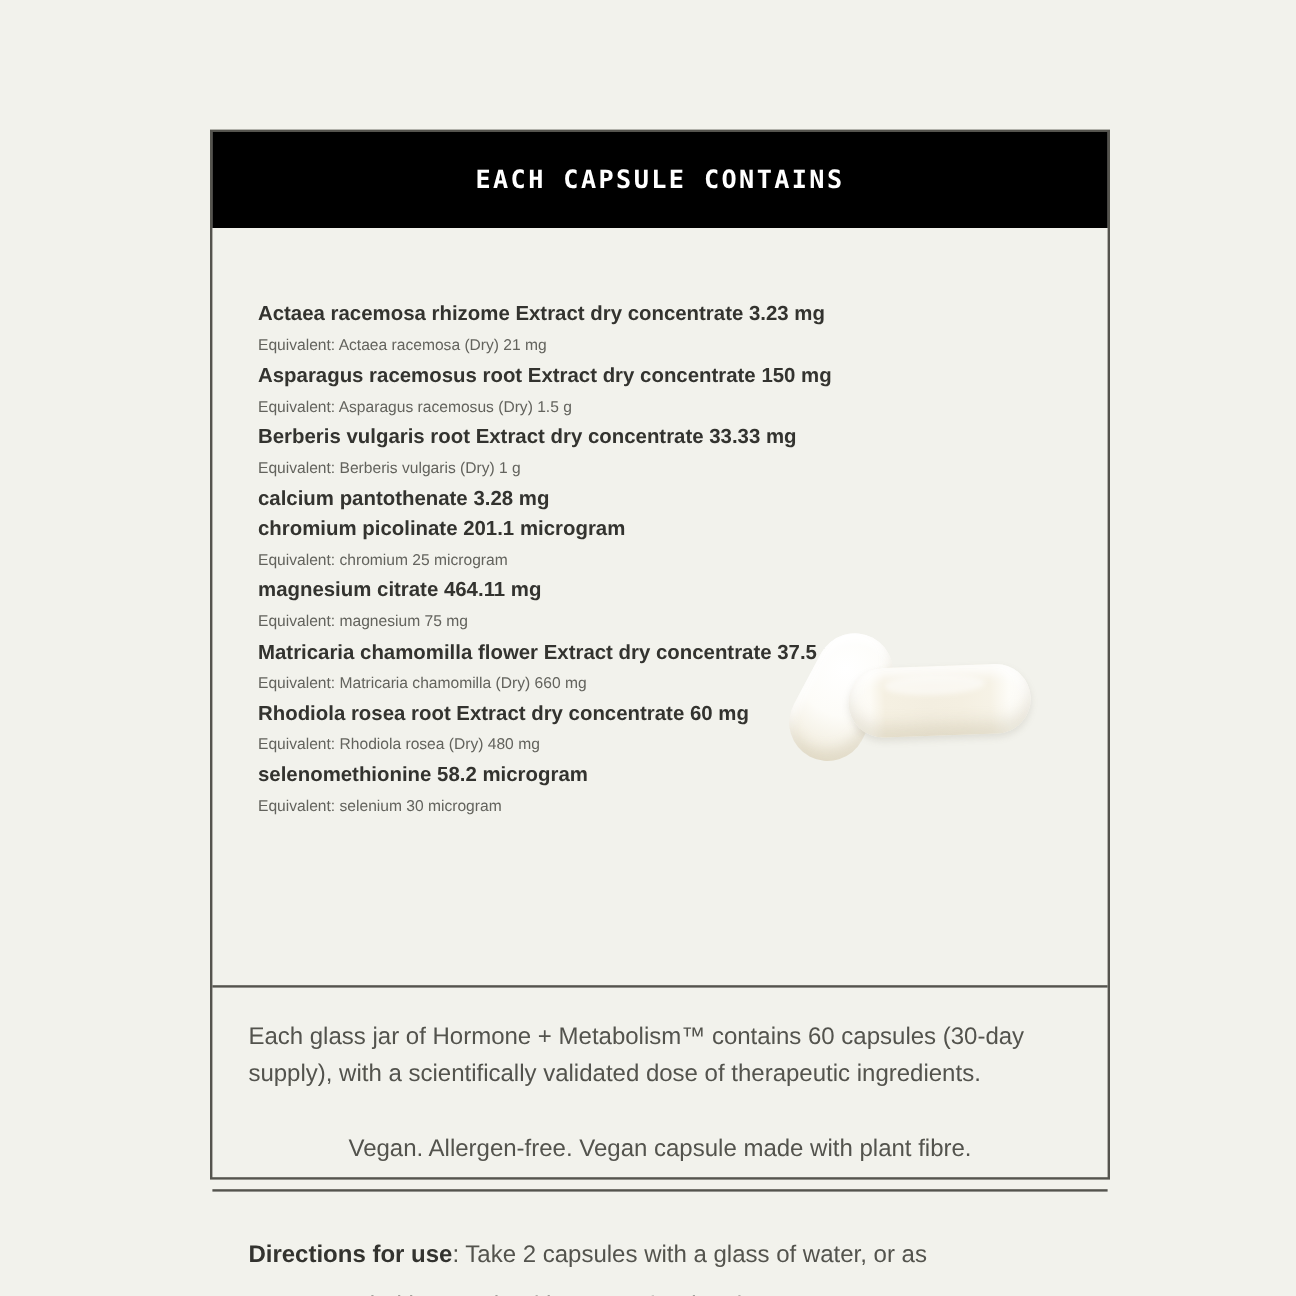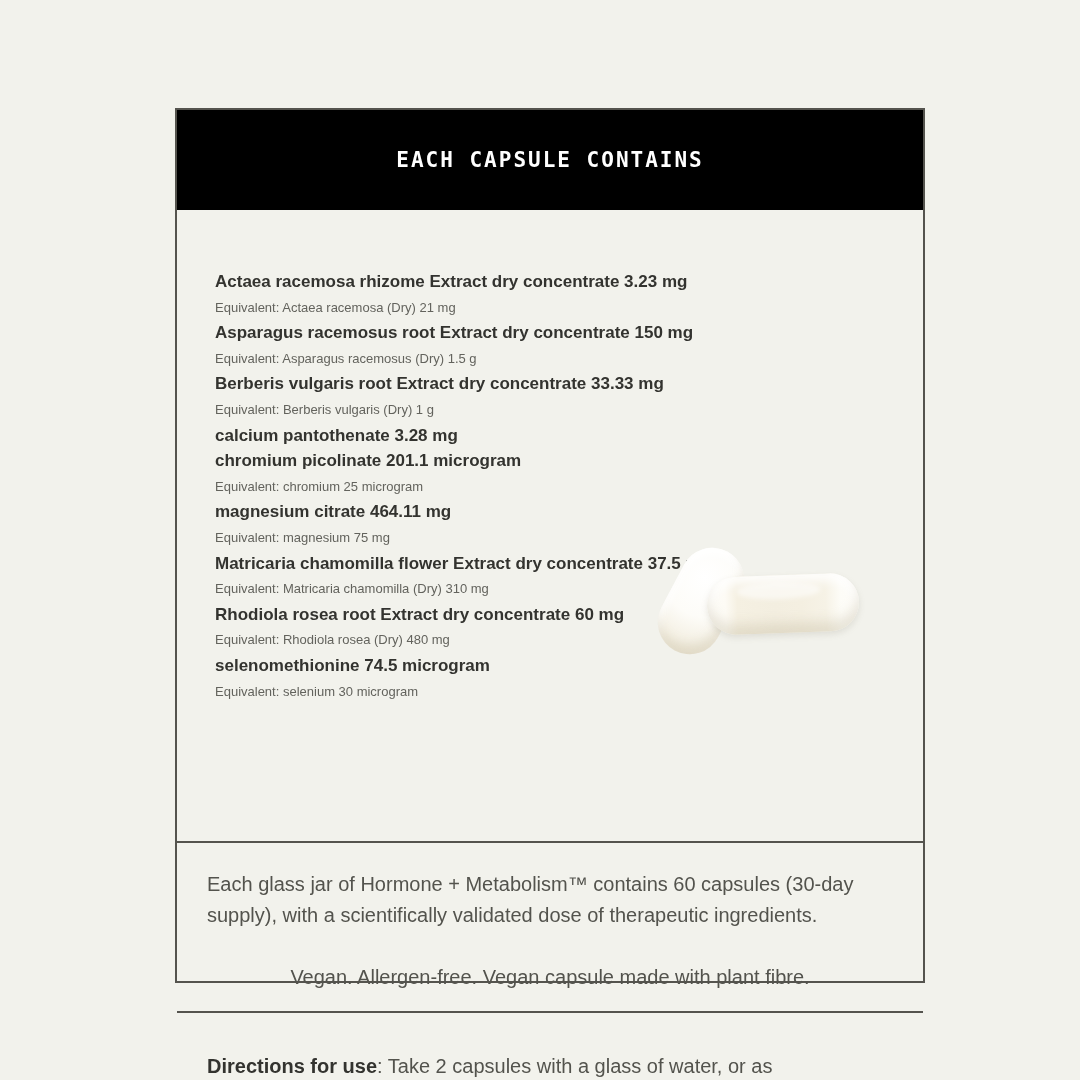--- a/index.html
+++ b/index.html
@@ -20,21 +20,21 @@
     top: 108px;
     width: 750px;
     height: 875px;
     border: 2px solid #55544e;
     box-sizing: border-box;
     background: #f2f2ec;
     display: flex;
     flex-direction: column;
   }
   .header-band {
-    height: 100px;
+    height: 80px;
     background: #000000;
     display: flex;
     align-items: center;
     justify-content: center;
     flex: none;
   }
   .header-band h1 {
     margin: 0;
     color: #ffffff;
     font-family: "DejaVu Sans Mono", "Liberation Mono", monospace;
@@ -170,28 +170,28 @@
     <div>
       <div class="ing-name">chromium picolinate 201.1 microgram</div>
       <div class="ing-equiv">Equivalent: chromium 25 microgram</div>
     </div>
     <div>
       <div class="ing-name">magnesium citrate 464.11 mg</div>
       <div class="ing-equiv">Equivalent: magnesium 75 mg</div>
     </div>
     <div>
       <div class="ing-name">Matricaria chamomilla flower Extract dry concentrate 37.5 mg</div>
-      <div class="ing-equiv">Equivalent: Matricaria chamomilla (Dry) 310 mg</div>
+      <div class="ing-equiv">Equivalent: Matricaria chamomilla (Dry) 660 mg</div>
     </div>
     <div>
       <div class="ing-name">Rhodiola rosea root Extract dry concentrate 60 mg</div>
       <div class="ing-equiv">Equivalent: Rhodiola rosea (Dry) 480 mg</div>
     </div>
     <div>
-      <div class="ing-name">selenomethionine 74.5 microgram</div>
+      <div class="ing-name">selenomethionine 58.2 microgram</div>
       <div class="ing-equiv">Equivalent: selenium 30 microgram</div>
     </div>
 
     <div class="capsules-photo">
       <div class="capsule-back"></div>
       <div class="capsule-front"></div>
     </div>
   </div>
 
   <div class="jar-section">

